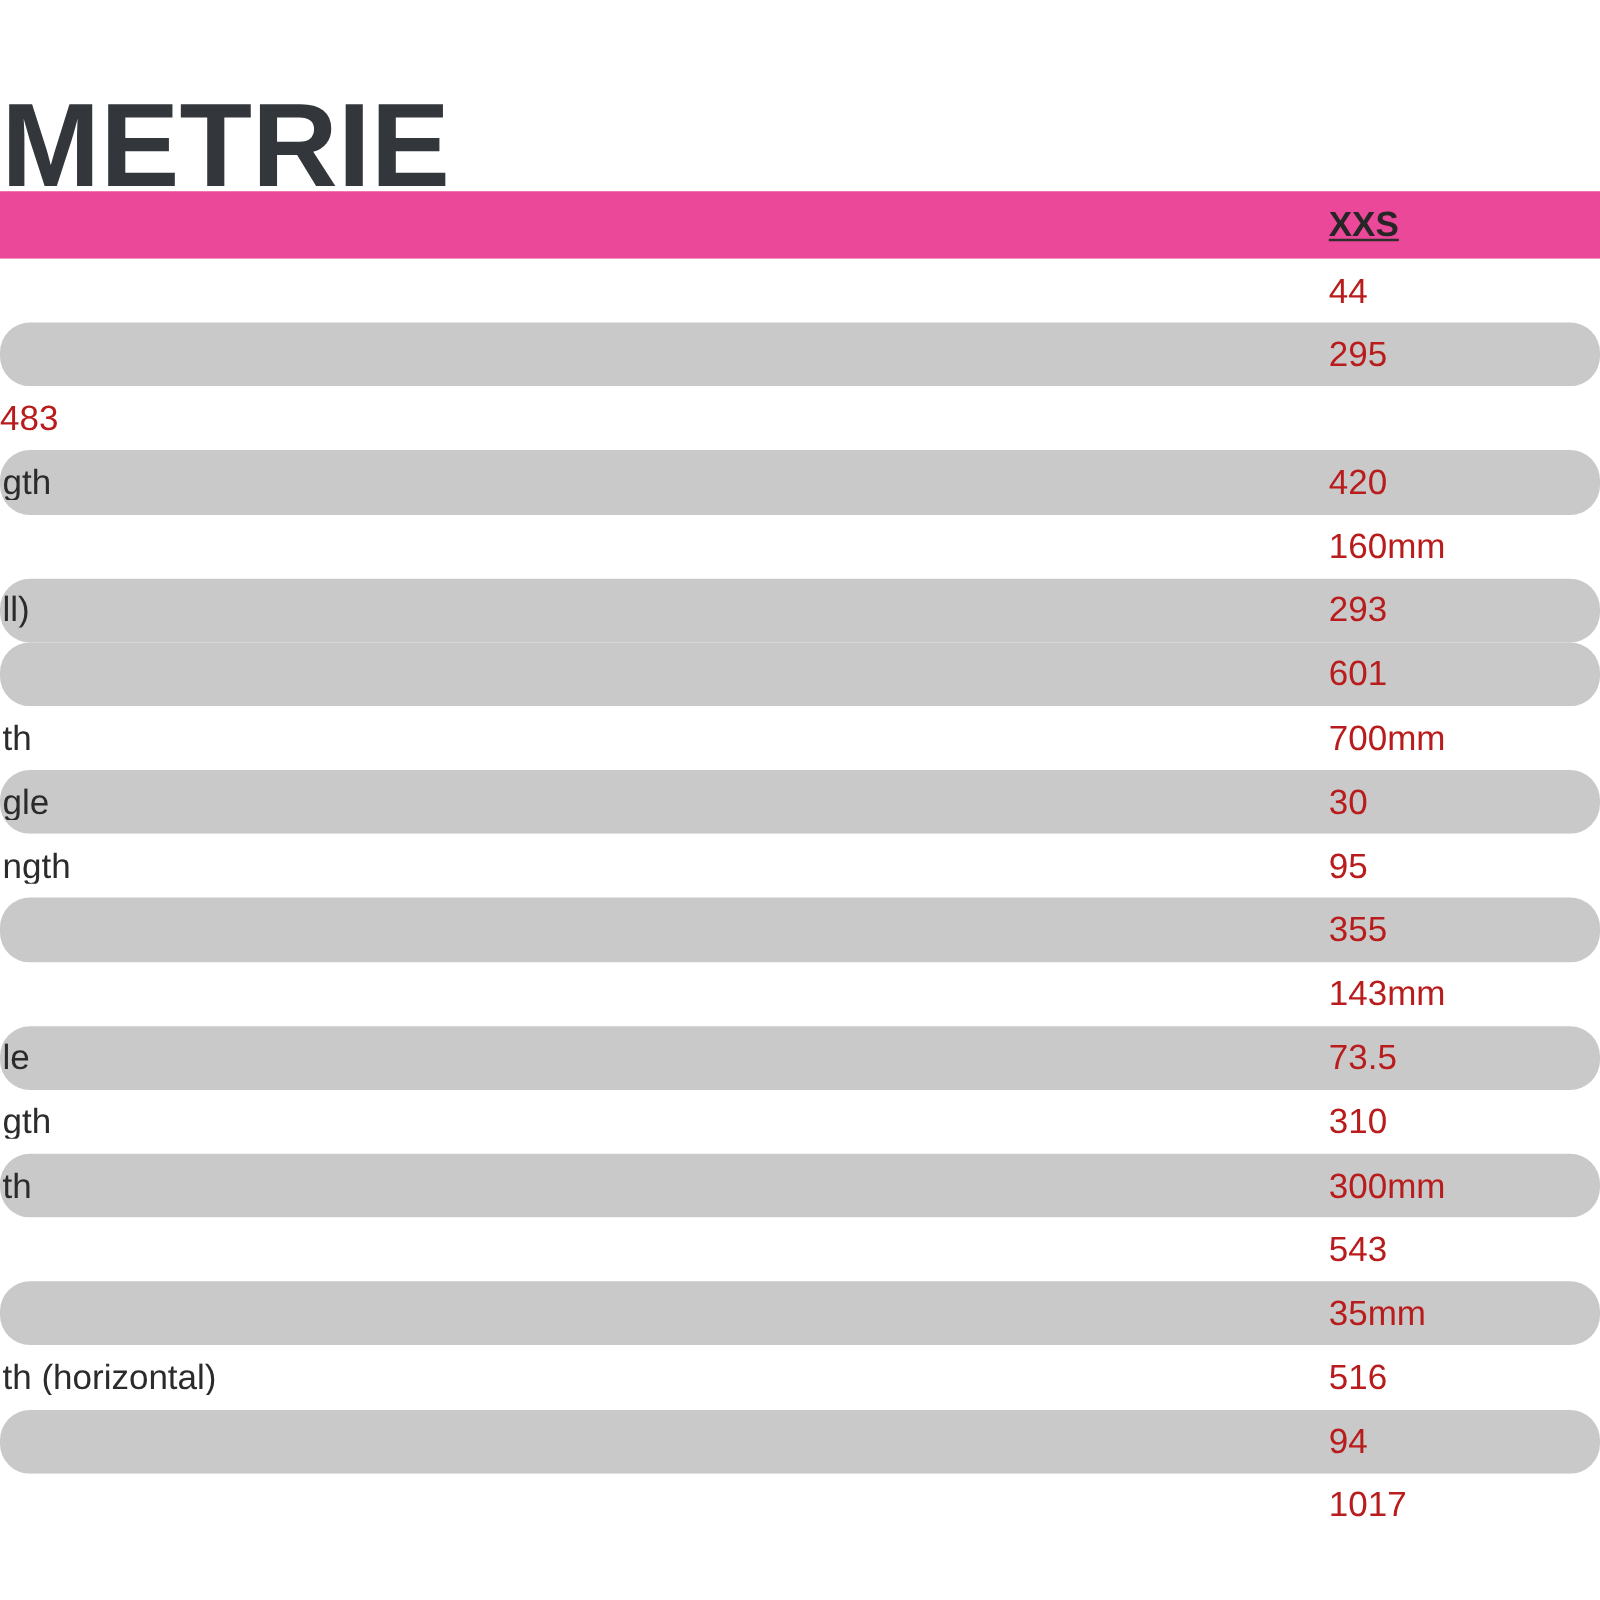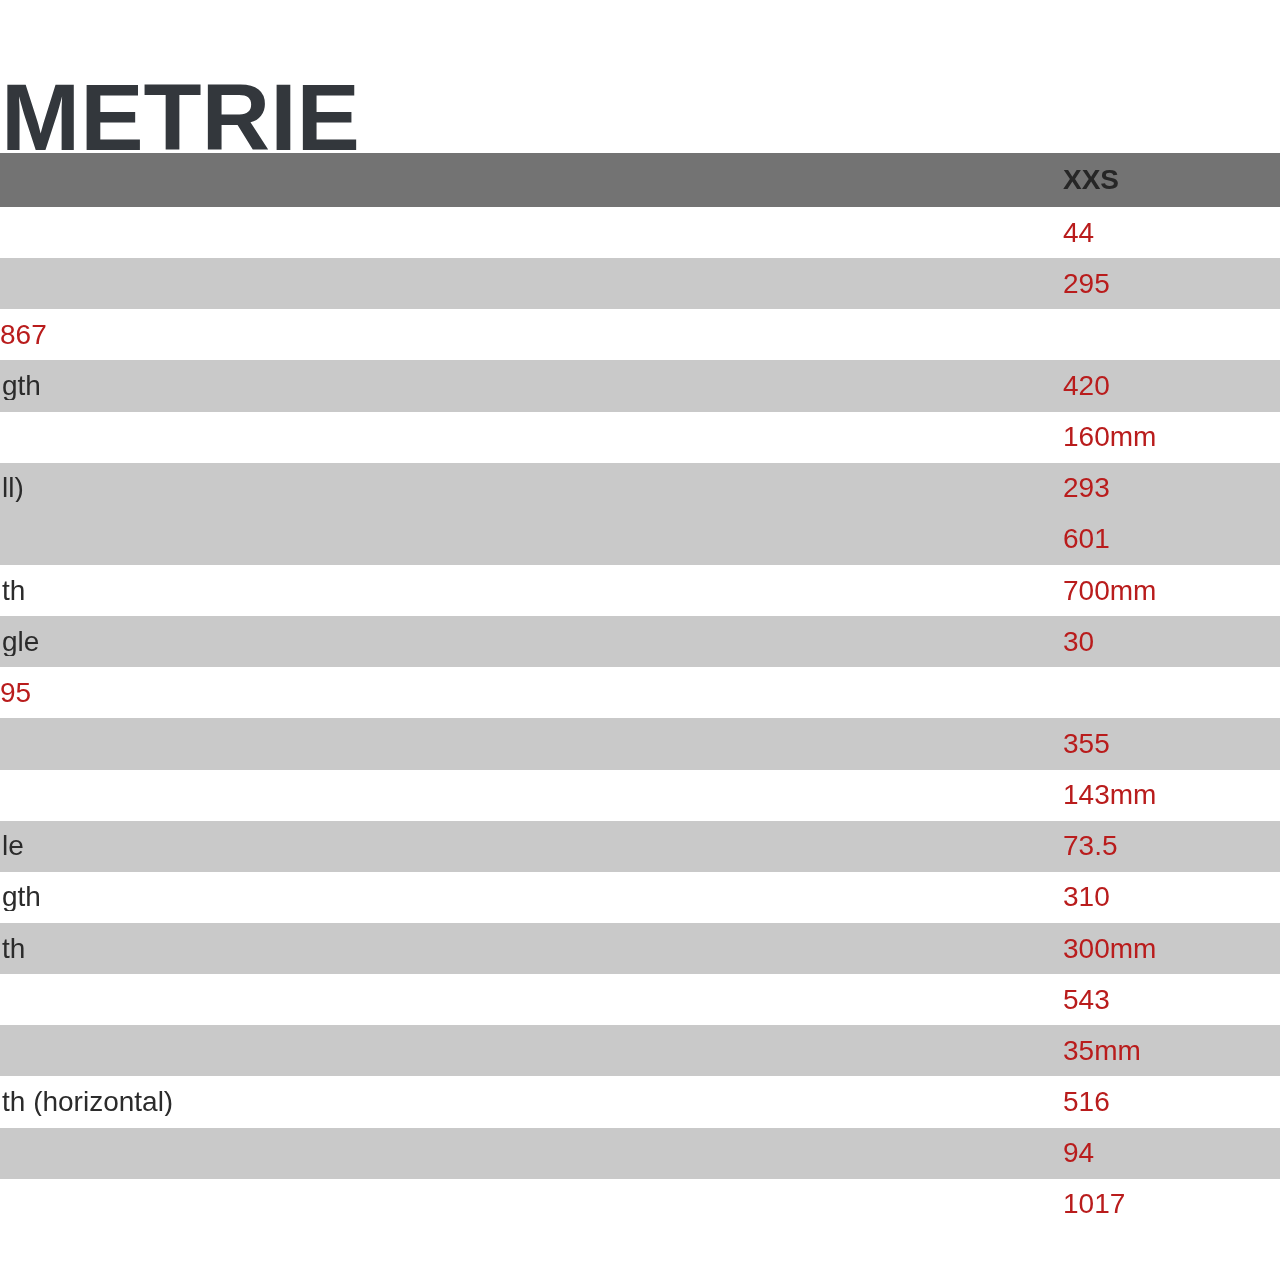--- a/index.html
+++ b/index.html
@@ -14,23 +14,23 @@
     color:#33373c;letter-spacing:0px;white-space:nowrap;
   }
   .geo-table{
     position:absolute;top:153px;left:0;width:1280px;
   }
   .row{
     display:flex;align-items:center;
     height:51.15px;width:100%;
     font-size:28px;line-height:1;
   }
-  .row.header{height:54px;background:#737373;}
+  .row.header{height:54px;background:#ec4899;text-decoration:underline;}
   .row.header .value{font-weight:bold;color:#262626;}
-  .row.gray{background:#c9c9c9;}
+  .row.gray{background:#c9c9c9;border-radius:24px;}
   .row.white{background:#ffffff;}
   .cell.label{
     width:1063px;flex:0 0 1063px;
     padding-left:2px;box-sizing:border-box;
     overflow:hidden;white-space:nowrap;
     color:#2b2b2b;
   }
   .cell.value{
     flex:1 1 auto;white-space:nowrap;color:#b91c1c;
   }
@@ -48,21 +48,21 @@
 
 <div class="row white">
       <div class="cell label"></div>
       <div class="cell value">44</div>
     </div>
     <div class="row gray">
       <div class="cell label"></div>
       <div class="cell value">295</div>
     </div>
     <div class="row white">
-      <div class="cell value">867</div>
+      <div class="cell value">483</div>
     </div>
     <div class="row gray">
       <div class="cell label">gth</div>
       <div class="cell value">420</div>
     </div>
     <div class="row white">
       <div class="cell label"></div>
       <div class="cell value">160mm</div>
     </div>
     <div class="row gray">
@@ -75,20 +75,21 @@
     </div>
     <div class="row white">
       <div class="cell label">th</div>
       <div class="cell value">700mm</div>
     </div>
     <div class="row gray">
       <div class="cell label">gle</div>
       <div class="cell value">30</div>
     </div>
     <div class="row white">
+      <div class="cell label">ngth</div>
       <div class="cell value">95</div>
     </div>
     <div class="row gray">
       <div class="cell label"></div>
       <div class="cell value">355</div>
     </div>
     <div class="row white">
       <div class="cell label"></div>
       <div class="cell value">143mm</div>
     </div>

